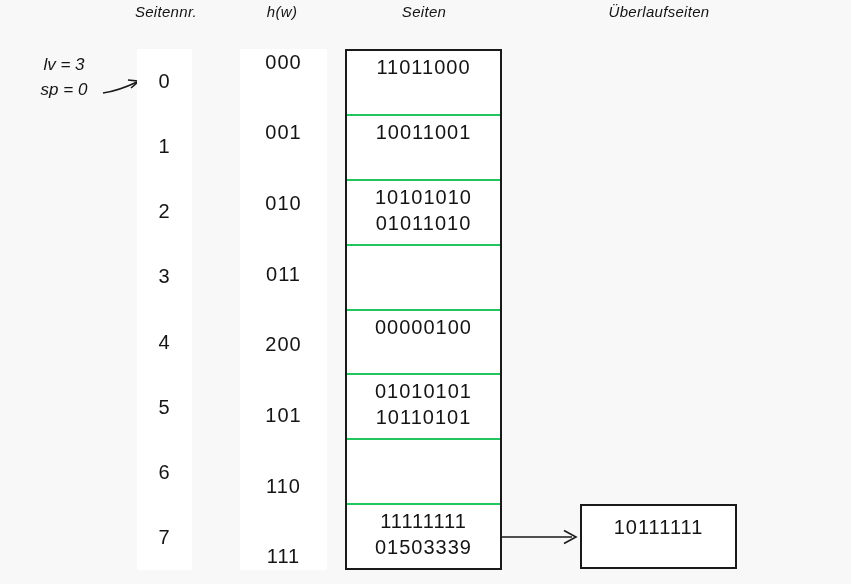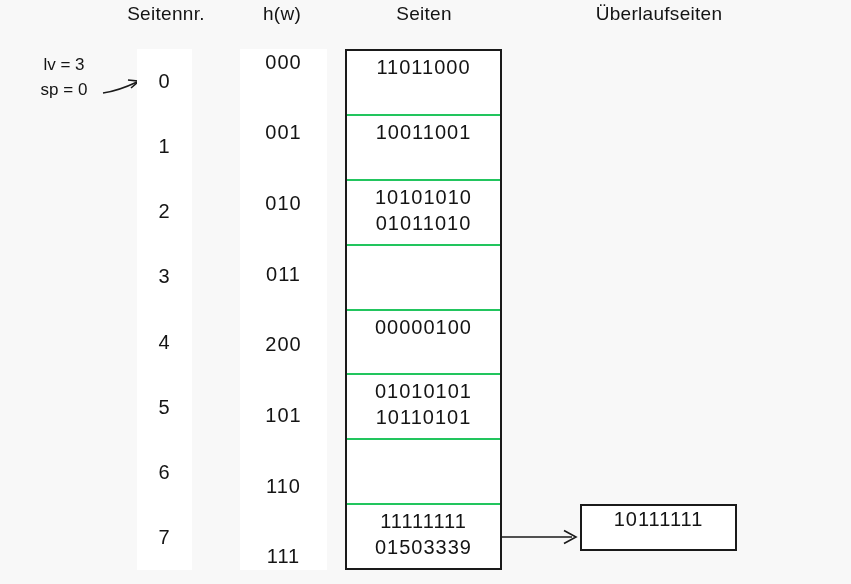--- a/index.html
+++ b/index.html
@@ -11,36 +11,38 @@
     position: relative;
     overflow: hidden;
   }
   .stage { position: absolute; inset: 0; }
 
   
   .col-header {
     position: absolute;
     top: 3px;
     transform: translateX(-50%);
-    font-size: 19px;
+    font-style: italic;
+    font-size: 15px;
     letter-spacing: 0.3px;
     white-space: nowrap;
   }
   #hdr-seitennr { left: 166px; }
   #hdr-hw       { left: 282px; }
   #hdr-seiten   { left: 424px; text-align: right; }
   #hdr-ueberlauf{ left: 659px; }
 
   
   .annotation {
     position: absolute;
     left: 28px;
     top: 52px;
     width: 72px;
     text-align: center;
+    font-style: italic;
     font-size: 17px;
     line-height: 25px;
     white-space: nowrap;
   }
   .annotation-arrow {
     position: absolute;
     left: 100px;
     top: 72px;
     width: 44px;
     height: 28px;
@@ -91,23 +93,24 @@
     letter-spacing: 1px;
     min-height: 26px;
   }
 
   
   .overflow-box {
     position: absolute;
     left: 580px;
     top: 504px;
     width: 157px;
-    height: 47px;
+    height: 65px;
     background: #ffffff;
     border: 2px solid #1a1a1a;
+    padding-top: 8px;
   }
   .overflow-arrow {
     position: absolute;
     left: 502px;
     top: 524px;
     width: 78px;
     height: 26px;
   }
 </style>
 </head>

